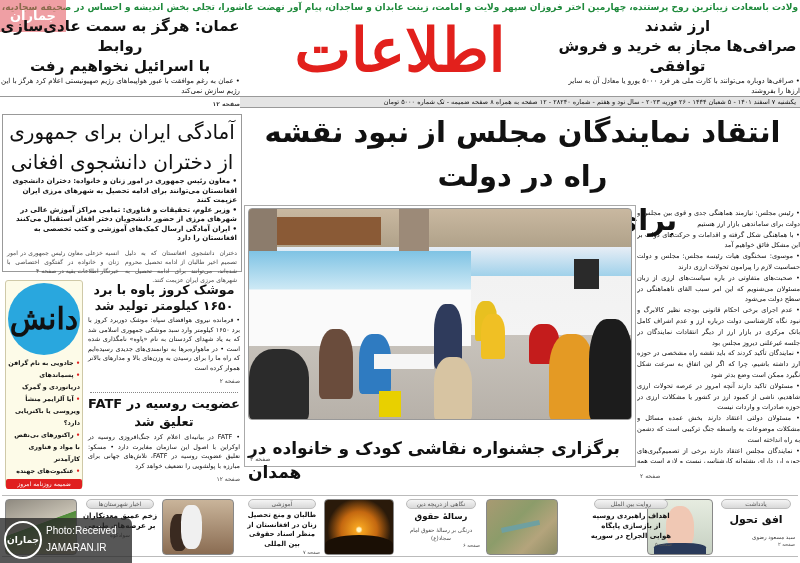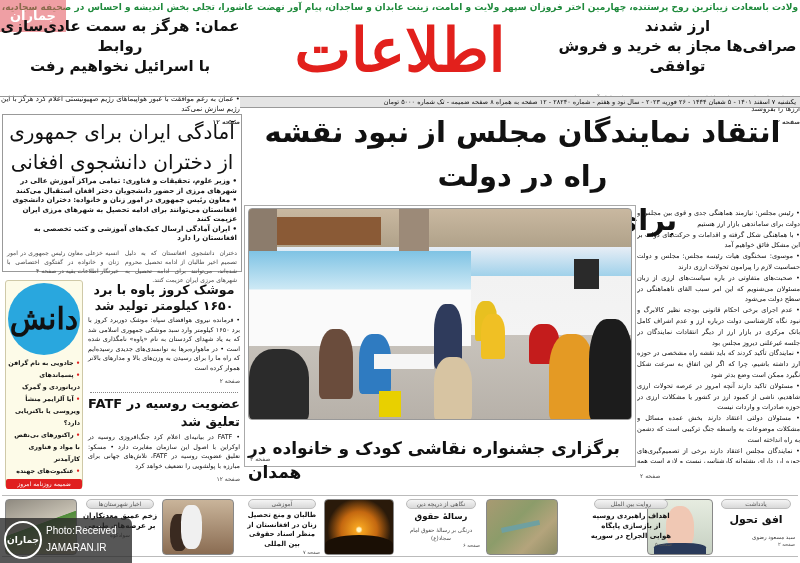--- a/index.html
+++ b/index.html
@@ -9,21 +9,21 @@
   .abs { position: absolute; }
 
   
   .ribbon { top: 0; left: 0; width: 800px; height: 14px; font-size: 9px; color: #1f8a3c; white-space: nowrap; overflow: hidden; text-align: right; padding-right: 2px; line-height: 14px; font-weight: bold; }
   .jamaran-top { top: 0; left: 0; width: 66px; height: 32px; background: rgba(225,80,90,0.55); color: #fff; font-size: 13px; font-weight: bold; text-align: center; line-height: 32px; direction: rtl; }
 
   
   .logo { top: 10px; left: 270px; width: 260px; height: 80px; color: #e2201c; font-family: "DejaVu Serif", serif; font-size: 60px; font-weight: bold; text-align: center; line-height: 80px; letter-spacing: -2px; }
   .teaser { font-weight: bold; text-align: center; }
   .teaser-h { font-size: 15px; line-height: 20px; }
-  .teaser-sub { font-size: 7px; line-height: 10px; text-align: right; font-weight: normal; margin-top: 18px; }
+  .teaser-sub { font-size: 7px; line-height: 10px; text-align: right; font-weight: normal; margin-top: 0; }
   .pg { font-size: 6px; color: #444; text-align: right; margin-top: 4px; }
   .tl { top: 16px; left: 0px; width: 240px; }
   .tr { top: 16px; left: 555px; width: 245px; }
 
   .dateline { top: 96px; left: 240px; width: 560px; height: 12px; border-top: 1px solid #999; border-bottom: 1px solid #999; background: #e4e4e4; font-size: 6.5px; line-height: 10px; text-align: right; padding-right: 4px; white-space: nowrap; overflow: hidden; }
   .topdivider { top: 96px; left: 0; width: 240px; height: 1px; background: #999; }
 
   
   .main-head { top: 110px; left: 245px; width: 555px; text-align: center; font-weight: bold; font-size: 29px; line-height: 44px; color: #111; }
 
@@ -68,21 +68,21 @@
   .danesh-logo { position: absolute; top: 6px; left: 0; width: 100%; text-align: center; font-family: "DejaVu Serif", serif; font-size: 30px; font-weight: bold; color: #111; line-height: 60px; }
   .danesh ul { list-style: none; font-size: 6.4px; line-height: 12px; font-weight: bold; text-align: right; padding: 0 2px; }
   .danesh li::before { content: "• "; color: #e02020; }
   .danesh-foot { background: #e02020; color: #fff; font-size: 6px; text-align: center; border-radius: 2px; line-height: 10px; margin-top: 2px; }
 
   
   .missile { top: 282px; left: 88px; width: 152px; }
   .missile h3 { font-size: 12.5px; line-height: 16px; text-align: center; font-weight: bold; }
   .story-body { font-size: 6.4px; line-height: 9.5px; text-align: justify; margin-top: 2px; }
   .fatf { top: 395px; left: 88px; width: 152px; }
-  .fatf h3 { font-size: 13px; line-height: 18px; text-align: right; font-weight: bold; }
+  .fatf h3 { font-size: 13px; line-height: 18px; text-align: center; font-weight: bold; }
   .sep-line { top: 392px; left: 90px; width: 148px; height: 1px; border-top: 1px dotted #888; }
 
   
   .bottom { top: 495px; left: 2px; width: 796px; height: 62px; border-top: 1px solid #bbb; border-bottom: 1px solid #bbb; }
   .b-item { position: absolute; top: 3px; height: 56px; }
   .b-tag { background: linear-gradient(#f4f4f4, #d8d8d8); border: 1px solid #bbb; border-radius: 6px; font-size: 6px; text-align: center; line-height: 8px; color: #555; margin: 0 auto; width: 90%; }
   .b-title { font-size: 8.5px; font-weight: bold; text-align: center; line-height: 11px; margin-top: 2px; }
   .b-sub { font-size: 5.5px; text-align: center; line-height: 8px; color: #444; }
   .b-pg { font-size: 5px; color: #555; text-align: right; }
   .b-img { position: absolute; top: 3px; height: 56px; border-radius: 4px; border: 1px solid #888; overflow: hidden; }
@@ -168,22 +168,22 @@
   <div class="bag"></div>
   <div class="p p8"></div>
   <div class="p p9"></div>
 </div>
 <div class="abs caption">برگزاری جشنواره نقاشی کودک و خانواده در همدان</div>
 <div class="abs caption-pg">صفحه ۳</div>
 
 <div class="abs afg">
   <h2>آمادگی ایران برای جمهوری</h2>
   <h2>از دختران دانشجوی افغانی</h2>
+  <div class="bul">• معاون رئیس جمهوری در امور زنان و خانواده: دختران دانشجوی افغانستان می‌توانند برای ادامه تحصیل به شهرهای مرزی ایران عزیمت کنند</div>
   <div class="bul">• وزیر علوم، تحقیقات و فناوری: تمامی مراکز آموزش عالی در شهرهای مرزی از حضور دانشجویان دختر افغان استقبال می‌کنند</div>
-  <div class="bul">• معاون رئیس جمهوری در امور زنان و خانواده: دختران دانشجوی افغانستان می‌توانند برای ادامه تحصیل به شهرهای مرزی ایران عزیمت کنند</div>
   <div class="bul">• ایران آمادگی ارسال کمک‌های آموزشی و کتب تخصصی به افغانستان را دارد</div>
   <div class="cols">
     <div>دختران دانشجوی افغانستان که به دلیل تصمیم اخیر طالبان از ادامه تحصیل محروم شده‌اند، می‌توانند برای ادامه تحصیل به شهرهای مرزی ایران عزیمت کنند.</div>
     <div>انسیه خزعلی معاون رئیس جمهوری در امور زنان و خانواده در گفتگوی اختصاصی با خبرنگار اطلاعات بقیه در صفحه ۴</div>
   </div>
 </div>
 
 <div class="abs danesh">
   <div class="danesh-circle">
     <div class="danesh-logo">دانش</div>

